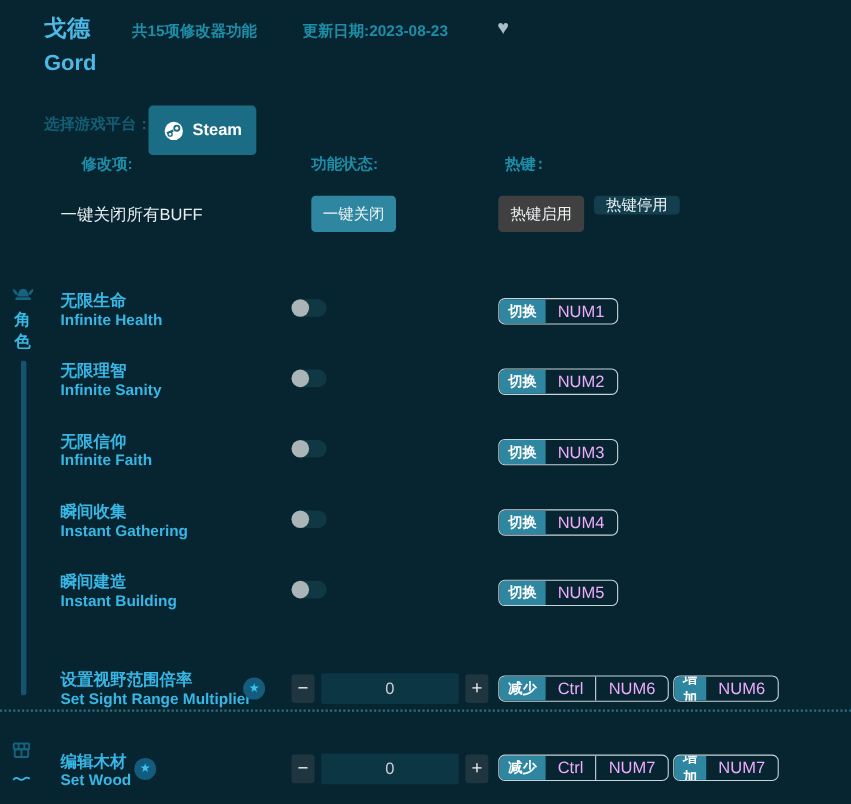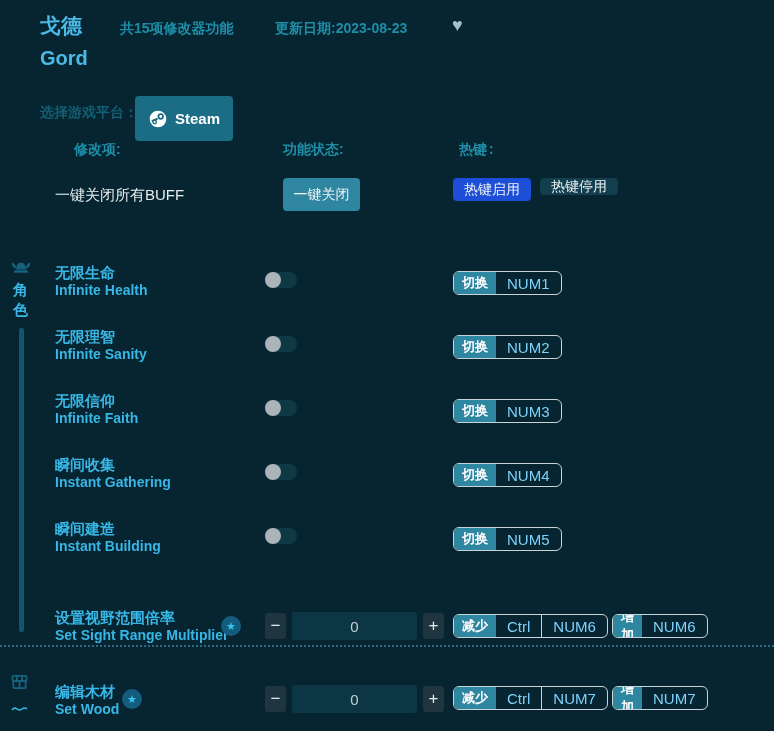--- a/index.html
+++ b/index.html
@@ -31,21 +31,21 @@
   .col-modifier { left:38px; top:141px;margin-left:36px; }
   .col-status { left:283px; top:141px; }
   .col-hotkey { left:459px; top:141px;font-family:Liberation Mono, monospace; }
 
   
   .master-label { left:55px; top:186px; font-size:15px; color:#e8eef0; }
   .btn { border:none; border-radius:4px; color:#eef3f4; font-size:14px;
          font-family:"Liberation Sans",sans-serif; cursor:pointer;
          display:flex; align-items:center; justify-content:center; }
   .btn-close-all { left:283px; top:178px; width:77px; height:33px; background:#2e86a0; }
-  .btn-hk-enable { left:453px; top:178px; width:78px; height:23px; background:#1d4ed8; }
+  .btn-hk-enable { left:453px; top:178px; width:78px; height:33px; background:#404040; }
   .btn-hk-disable { left:540px; top:178px; width:78px; height:17px; background:#123e4e; }
 
   
   .sb-icon { left:9px; }
   .sb-char { left:13px; font-size:15px; font-weight:bold; color:#38b7e6; }
   .sb-bar { left:19px; top:328px; width:5px; height:304px; background:#15546e; border-radius:2px; }
 
   
   .frow { position:absolute; left:0; width:634px; height:64px; }
   .f-cn { position:absolute; left:55px; top:2px; font-size:15px; font-weight:bold; color:#38b7e6; }
@@ -54,21 +54,21 @@
   .toggle { position:absolute; left:265px; top:10px; width:32px; height:16px;
             border-radius:9px; background:#103844; cursor:pointer; }
   .knob { position:absolute; left:0px; top:0px; width:16px; height:16px;
           border-radius:50%; background:#abb5b7; }
 
   .hotkey { position:absolute; display:inline-flex; align-items:stretch; height:24px;
             border:1px solid #c9d4d8; border-radius:6px; overflow:hidden; cursor:pointer;
             background:transparent; }
   .hk-action { background:#2e86a0; color:#fff; padding:0 8px; display:flex;
                align-items:center; font-size:13px; font-weight:bold; }
-  .hk-key { color:#7dd3fc; padding:0 11px; display:flex; align-items:center; font-size:15px; }
+  .hk-key { color:#f0abfc; padding:0 11px; display:flex; align-items:center; font-size:15px; }
   .hk-key + .hk-key { border-left:1px solid #c9d4d8; }
 
   .star-badge { position:absolute; width:20px; height:20px; border-radius:50%;
                 background:#135c7e; display:flex; align-items:center; justify-content:center; }
   .star-glyph { color:#38c2f0; font-size:11px; line-height:1; }
 
   .stepper-btn { position:absolute; width:21px; height:26px; background:#1f3540;
                  border:none; border-radius:3px; color:#e8eced; font-size:17px;
                  display:flex; align-items:center; justify-content:center; cursor:pointer;
                  font-family:"Liberation Sans",sans-serif; }

